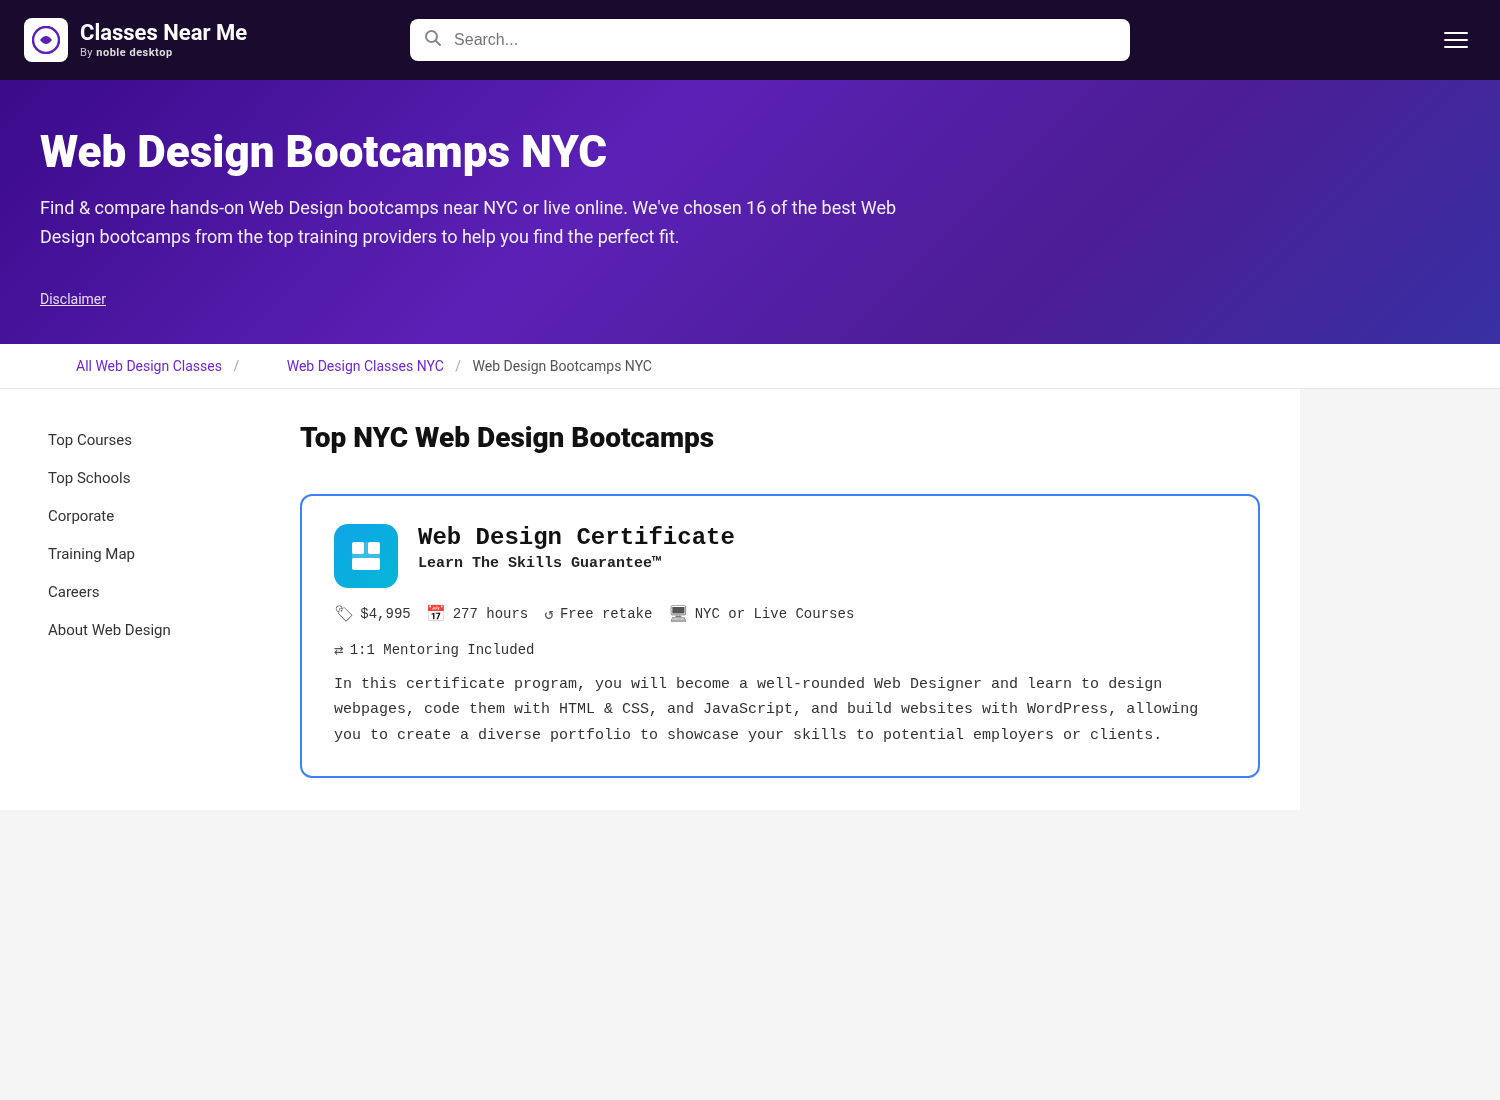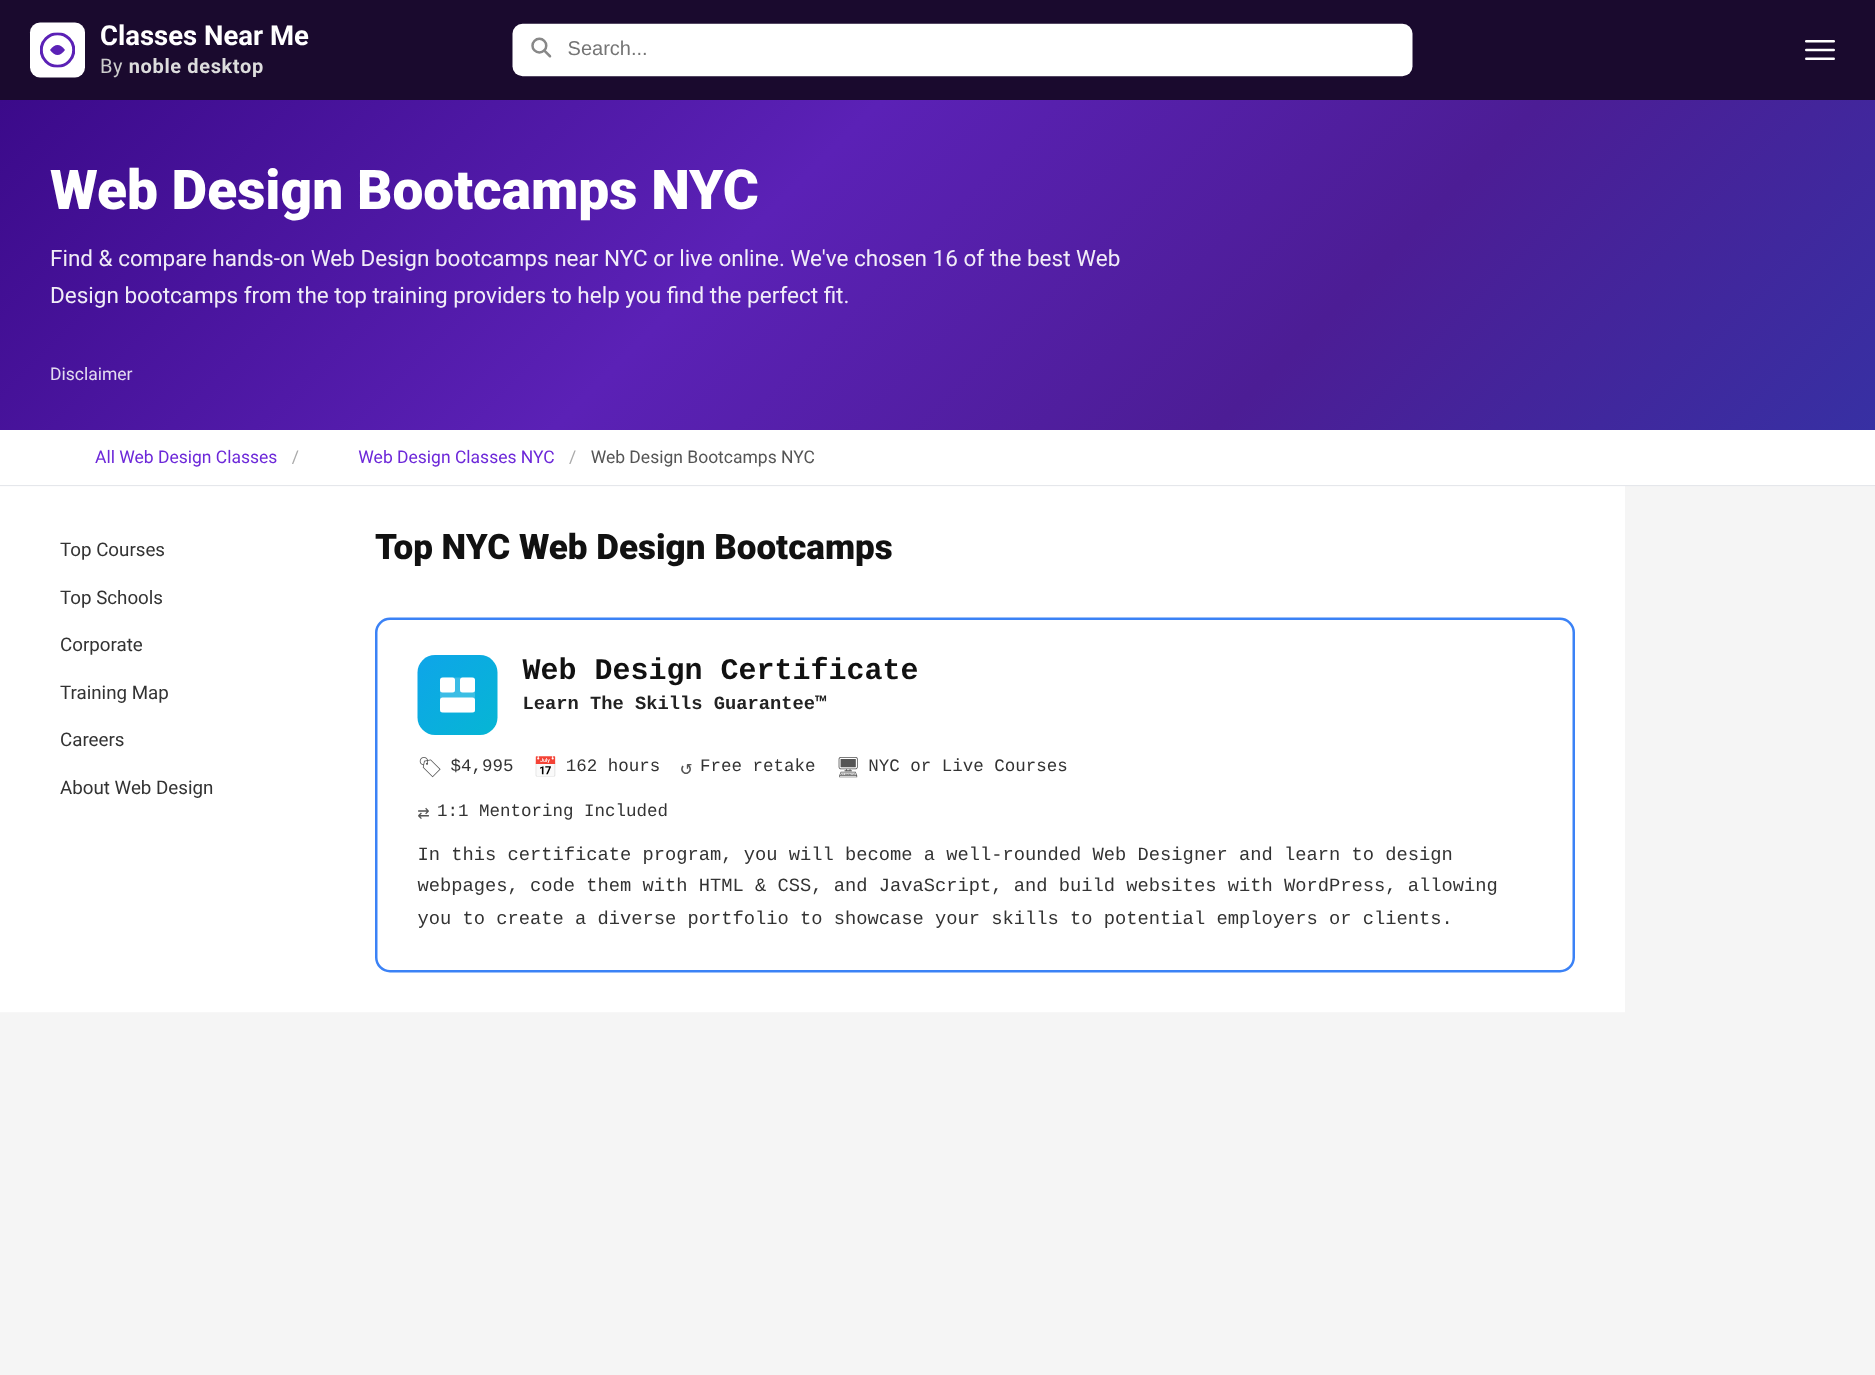--- a/index.html
+++ b/index.html
@@ -37,21 +37,21 @@
       flex-direction: column;
     }
     .logo-title {
       color: white;
       font-size: 22px;
       font-weight: 700;
       line-height: 1.1;
     }
     .logo-subtitle {
       color: #ccc;
-      font-size: 16px;
+      font-size: 11px;
       letter-spacing: 0.5px;
     }
     .logo-subtitle strong {
       font-weight: 700;
       color: #ddd;
     }
     .search-bar {
       flex: 1;
       max-width: 720px;
       margin: 0 auto;
@@ -106,20 +106,21 @@
     .hero p {
       font-size: 18px;
       line-height: 1.6;
       max-width: 900px;
       margin-bottom: 37px;
       color: rgba(255,255,255,0.92);
     }
     .disclaimer-link {
       color: rgba(255,255,255,0.85);
       font-size: 14px;
+      text-decoration: underline;
       cursor: pointer;
     }
 
     
     .breadcrumb-bar {
       background: white;
       padding: 14px 40px;
       border-bottom: 1px solid #e5e7eb;
       font-size: 14px;
       color: #555;
@@ -318,21 +319,21 @@
         </div>
       </div>
 
       <div class="card-meta">
         <div class="meta-item">
           <span class="meta-icon">🏷</span>
           <span>$4,995</span>
         </div>
         <div class="meta-item">
           <span class="meta-icon">📅</span>
-          <span>162 hours</span>
+          <span>277 hours</span>
         </div>
         <div class="meta-item">
           <span class="meta-icon">↺</span>
           <span>Free retake</span>
         </div>
         <div class="meta-item">
           <span class="meta-icon">🖥</span>
           <span>NYC or Live Courses</span>
         </div>
         <div class="meta-item" style="width:100%;">

